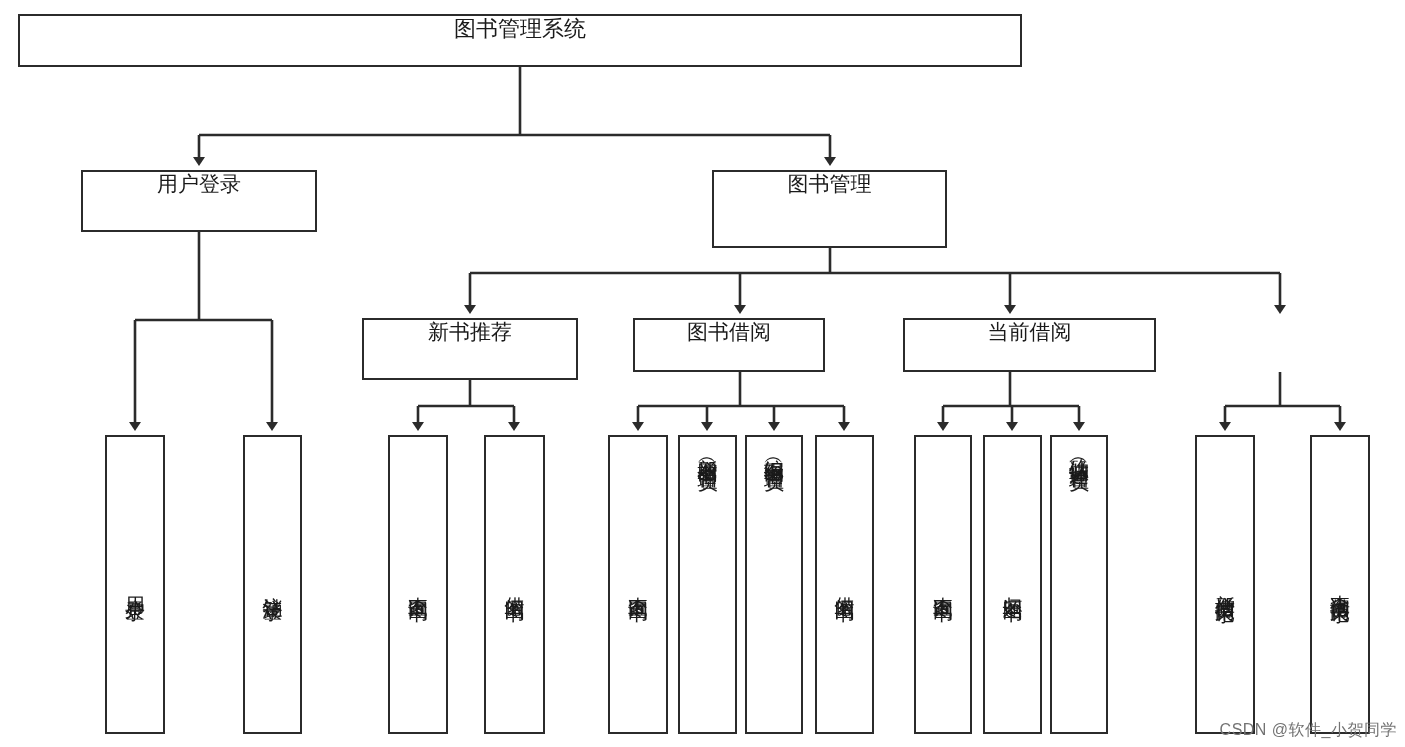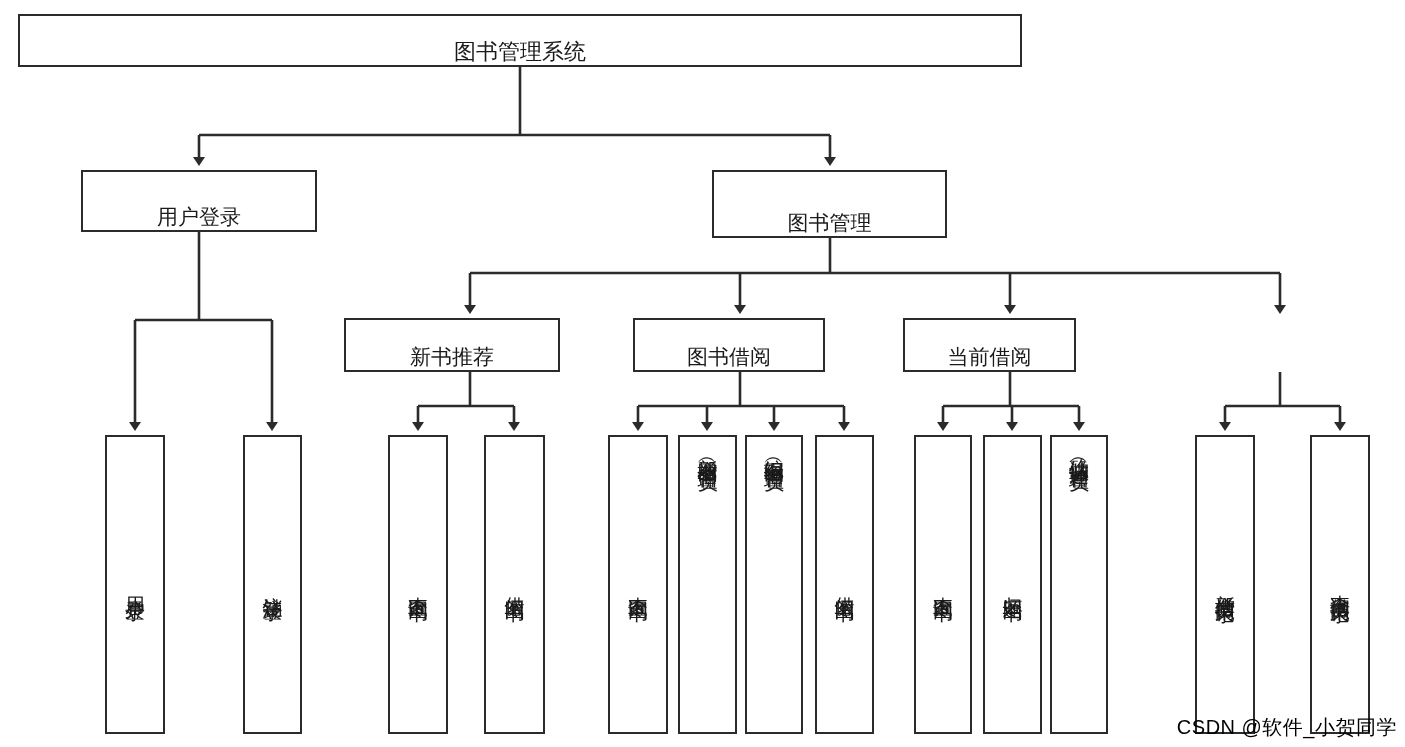--- a/index.html
+++ b/index.html
@@ -25,21 +25,21 @@
     width: 1405px;
     height: 747px;
     pointer-events: none;
   }
   .node {
     position: absolute;
     box-sizing: border-box;
     background: #ffffff;
     border: 2px solid #2b2b2b;
     display: flex;
-    align-items: flex-end;
+    align-items: flex-start;
     justify-content: center;
     color: #1a1a1a;
   }
   .node-label {
     display: block;
     text-align: center;
     line-height: 1.18;
     white-space: nowrap;
   }
   .node.horiz .node-label {
@@ -61,22 +61,22 @@
     white-space: pre;
   }
   .node.vert.centered {
     align-items: center;
     padding-top: 0;
   }
   #watermark {
     position: absolute;
     right: 8px;
     bottom: 6px;
-    font-size: 20px;
-    color: #000000;
+    font-size: 16px;
+    color: #737373;
     letter-spacing: 0.5px;
     user-select: none;
     white-space: nowrap;
   }
 </style>
 </head>
 <body>
 
 <div id="diagram-canvas">
 
@@ -143,33 +143,33 @@
   </svg>
 
   <div class="node horiz root" style="left:18px; top:14px; width:1004px; height:53px;">
     <span class="node-label">图书管理系统</span>
   </div>
 
   <div class="node horiz" style="left:81px; top:170px; width:236px; height:62px;">
     <span class="node-label">用户登录</span>
   </div>
 
-  <div class="node horiz" style="left:712px; top:170px; width:235px; height:68px;">
+  <div class="node horiz" style="left:712px; top:170px; width:235px; height:78px;">
     <span class="node-label">图书管理</span>
   </div>
 
-  <div class="node horiz" style="left:344px; top:318px; width:216px; height:54px;">
+  <div class="node horiz" style="left:362px; top:318px; width:216px; height:62px;">
     <span class="node-label">新书推荐</span>
   </div>
 
   <div class="node horiz" style="left:633px; top:318px; width:192px; height:54px;">
     <span class="node-label">图书借阅</span>
   </div>
 
-  <div class="node horiz" style="left:903px; top:318px; width:173px; height:54px;">
+  <div class="node horiz" style="left:903px; top:318px; width:253px; height:54px;">
     <span class="node-label">当前借阅</span>
   </div>
 
 
   <div class="node vert centered" style="left:105px; top:435px; width:60px; height:299px;">
     <span class="node-label">用户登录</span>
   </div>
 
   <div class="node vert centered" style="left:243px; top:435px; width:59px; height:299px;">
     <span class="node-label">注销登录</span>

